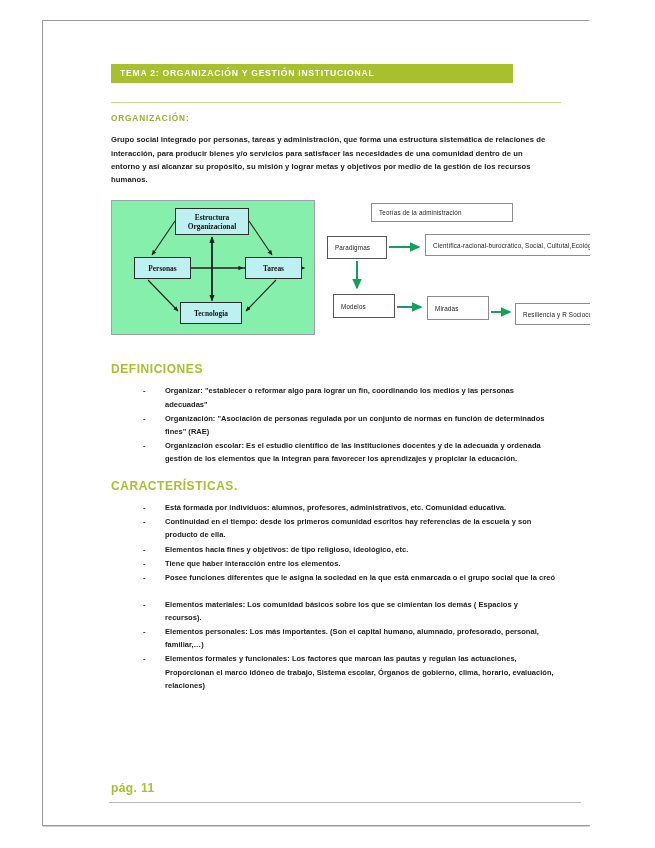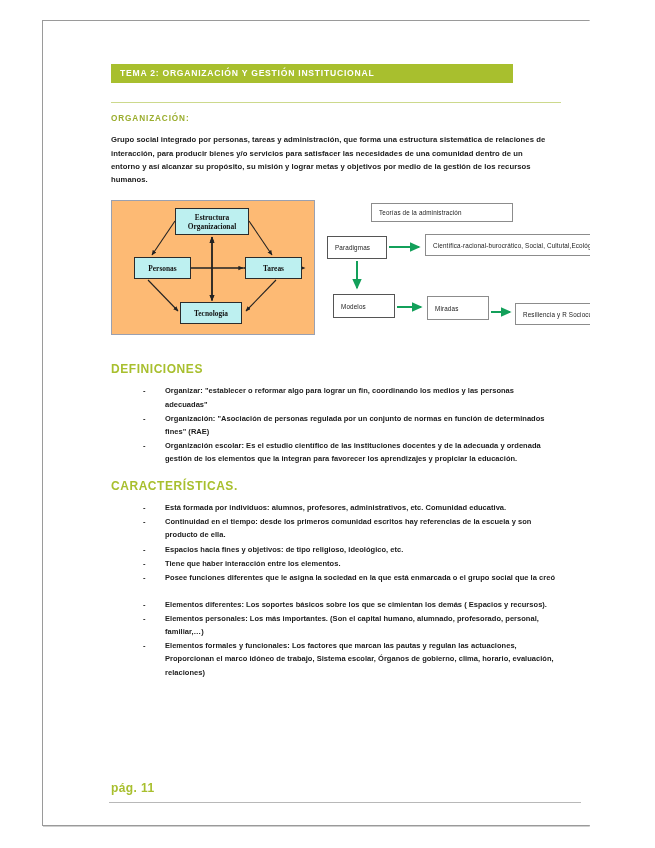--- a/index.html
+++ b/index.html
@@ -74,21 +74,21 @@
     margin-top: 14px;
     height: 148px;
     width: 530px;
   }
 
   
   .diag-box {
     position: absolute;
     left: 0px; top: 0px;
     width: 204px; height: 135px;
-    background: #fdba74;
+    background: #86efac;
     border: 1px solid #9aa0b0;
   }
   .dnode {
     position: absolute;
     background: #bdf0f0;
     border: 1px solid #2b2b2b;
     color: #111;
     font-family: "Liberation Serif", serif;
     font-weight: bold;
     font-size: 7.4px;
@@ -271,29 +271,29 @@
           <li>Organización: "Asociación de personas regulada por un conjunto de normas en función de determinados fines" (RAE)</li>
           <li>Organización escolar: Es el estudio científico de las instituciones docentes y de la adecuada y ordenada gestión de los elementos que la integran para favorecer los aprendizajes y propiciar la educación.</li>
         </ul>
       </div>
 
       <div class="blk gap-lg">
         <div class="blk-head">CARACTERÍSTICAS.</div>
         <ul class="bl">
           <li>Está formada por individuos: alumnos, profesores, administrativos, etc. Comunidad educativa.</li>
           <li>Continuidad en el tiempo: desde los primeros comunidad escritos hay referencias de la escuela y son producto de ella.</li>
-          <li>Espacios hacia fines y objetivos: de tipo religioso, ideológico, etc.</li>
+          <li>Elementos hacia fines y objetivos: de tipo religioso, ideológico, etc.</li>
           <li>Tiene que haber interacción entre los elementos.</li>
           <li>Posee funciones diferentes que le asigna la sociedad en la que está enmarcada o el grupo social que la creó</li>
         </ul>
       </div>
 
       <div class="blk gap-lg">
         <ul class="bl">
-          <li>Elementos diferentes: Los soportes básicos sobre los que se cimientan los demás ( Espacios y recursos).</li>
+          <li>Elementos materiales: Los comunidad básicos sobre los que se cimientan los demás ( Espacios y recursos).</li>
           <li>Elementos personales: Los más importantes. (Son el capital humano, alumnado, profesorado, personal, familiar,…)</li>
           <li>Elementos formales y funcionales: Los factores que marcan las pautas y regulan las actuaciones, Proporcionan el marco idóneo de trabajo, Sistema escolar, Órganos de gobierno, clima, horario, evaluación, relaciones)</li>
         </ul>
       </div>
 
     </div>
 
     <div class="footer">
       <div class="footer-pg">pág. 11</div>
       <div class="footer-rule"></div>

